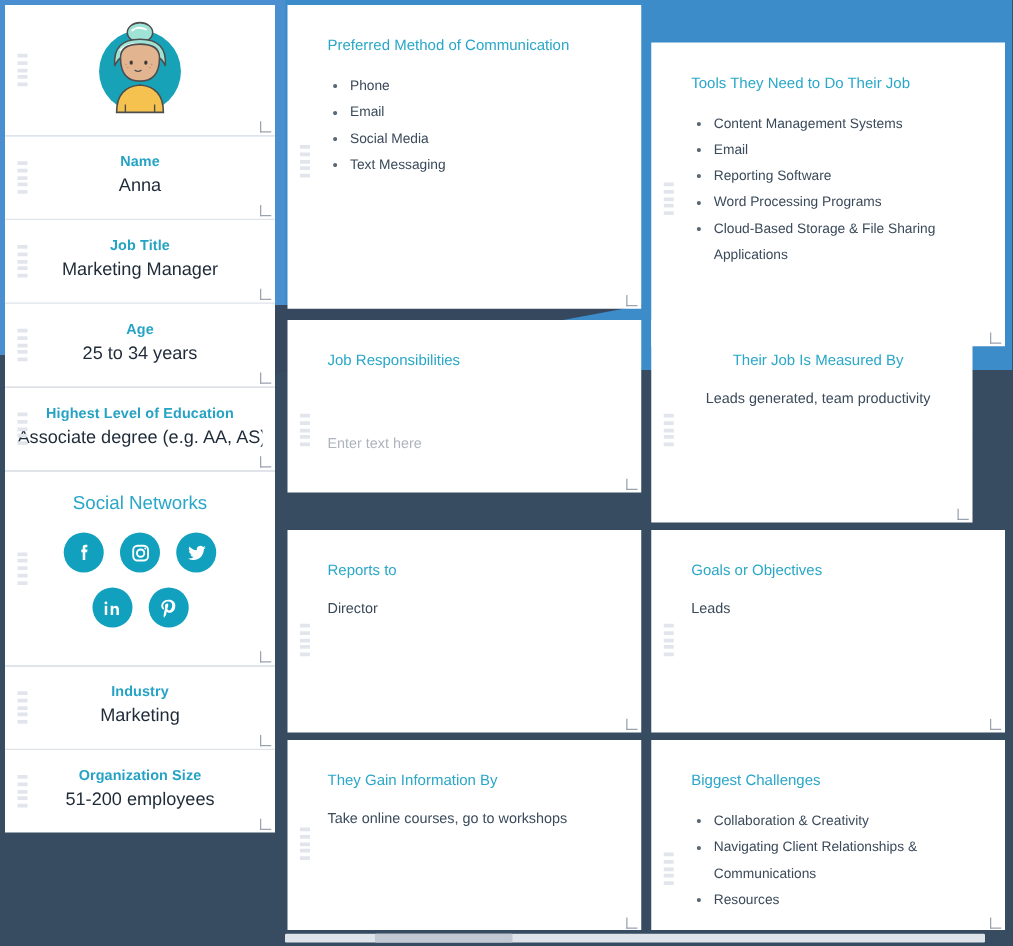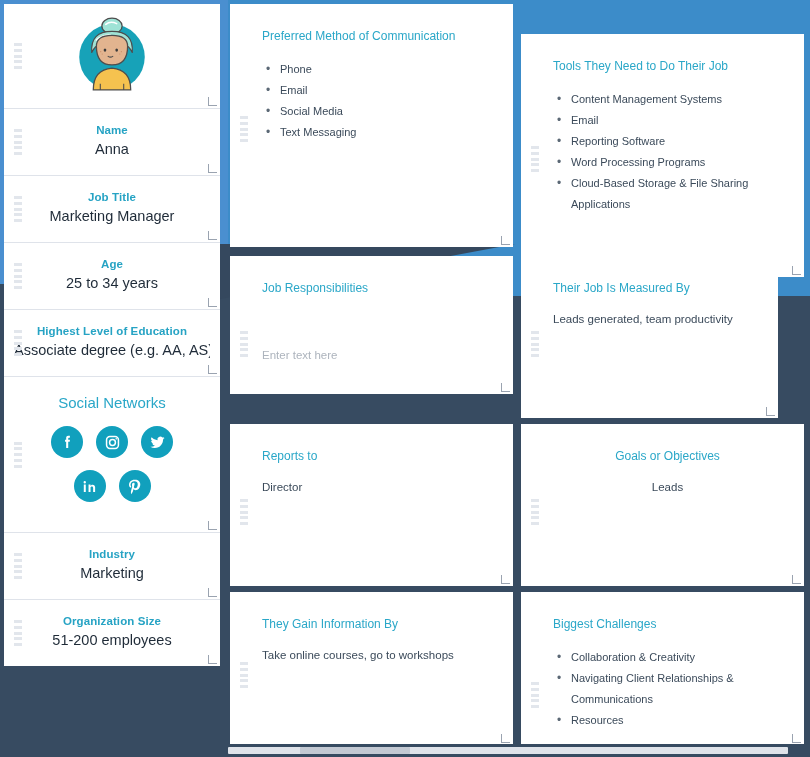--- a/index.html
+++ b/index.html
@@ -474,21 +474,21 @@
         <i></i>
         <i></i>
     </span>
     <div class="card-inner">
       <h2 class="card-title">Job Responsibilities</h2>
       <div class="card-body-text placeholder">Enter text here</div>
     </div>
     <span class="resize-corner"></span>
   </div>
 
-  <div class="card" style="left:521px; top:256px; width:257px; height:162px;">
+  <div class="card" style="left:521px; top:256px; width:257px; height:162px;text-align:center;">
     <span class="drag-handle" style="top:88px;">
       <i></i>
         <i></i>
         <i></i>
         <i></i>
         <i></i>
     </span>
     <div class="card-inner">
       <h2 class="card-title">Their Job Is Measured By</h2>
       <div class="card-body-text">Leads generated, team productivity</div>
@@ -504,21 +504,21 @@
         <i></i>
         <i></i>
     </span>
     <div class="card-inner">
       <h2 class="card-title">Reports to</h2>
       <div class="card-body-text">Director</div>
     </div>
     <span class="resize-corner"></span>
   </div>
 
-  <div class="card" style="left:521px; top:424px; width:283px; height:162px;text-align:center;">
+  <div class="card" style="left:521px; top:424px; width:283px; height:162px;">
     <span class="drag-handle" style="top:88px;">
       <i></i>
         <i></i>
         <i></i>
         <i></i>
         <i></i>
     </span>
     <div class="card-inner">
       <h2 class="card-title">Goals or Objectives</h2>
       <div class="card-body-text">Leads</div>

